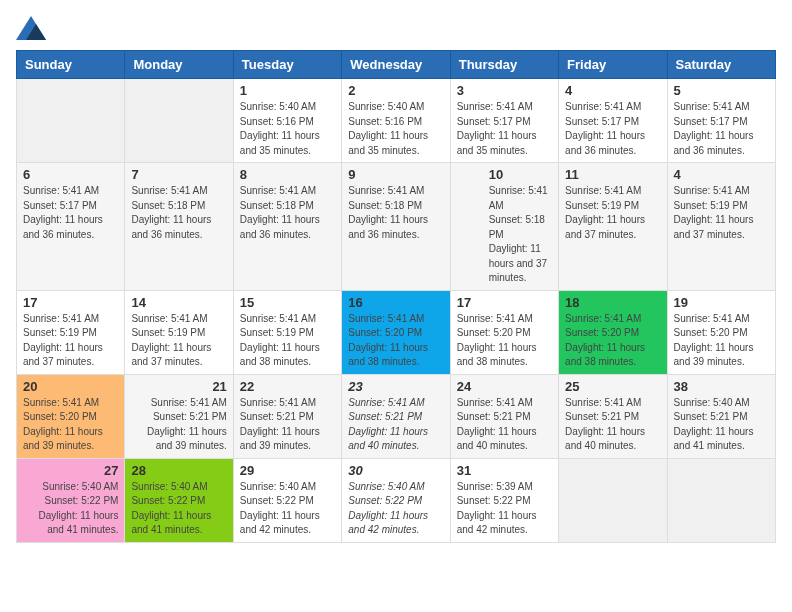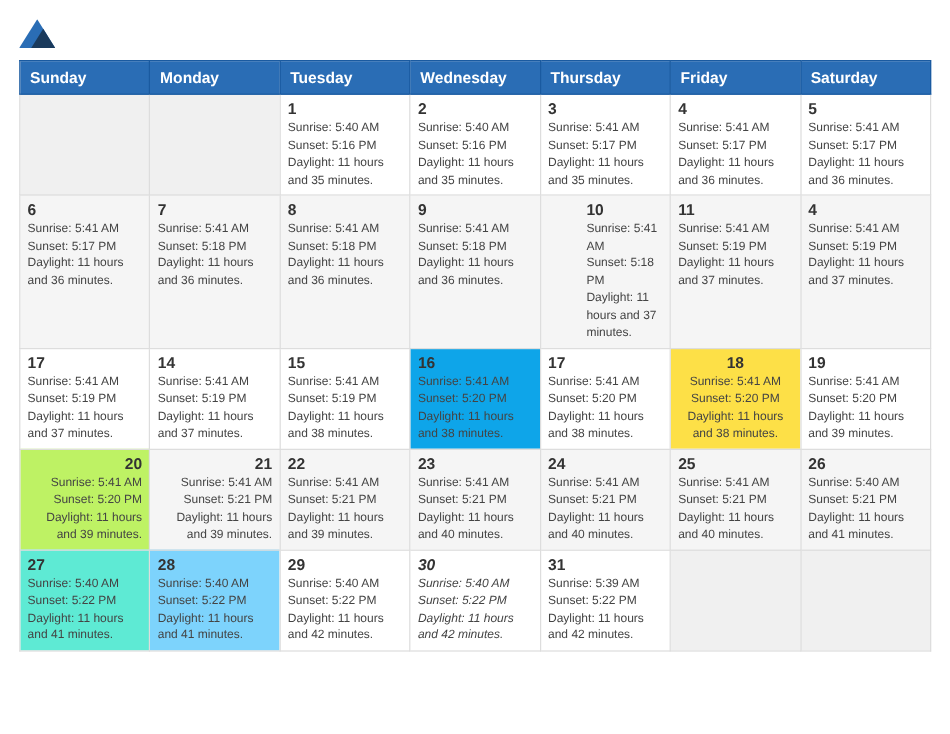--- a/index.html
+++ b/index.html
@@ -197,65 +197,65 @@
           <div class="cell-content">Sunrise: 5:41 AM<br>Sunset: 5:19 PM<br>Daylight: 11 hours and 38 minutes.</div>
         </td>
         <td style="background: #0ea5e9;">
           <span class="day-num">16</span>
           <div class="cell-content">Sunrise: 5:41 AM<br>Sunset: 5:20 PM<br>Daylight: 11 hours and 38 minutes.</div>
         </td>
         <td style="background: rgb(255, 255, 255);">
           <span class="day-num">17</span>
           <div class="cell-content">Sunrise: 5:41 AM<br>Sunset: 5:20 PM<br>Daylight: 11 hours and 38 minutes.</div>
         </td>
-        <td style="background: #fde047; text-align: center;">
+        <td style="background: #22c55e;">
           <span class="day-num">18</span>
           <div class="cell-content">Sunrise: 5:41 AM<br>Sunset: 5:20 PM<br>Daylight: 11 hours and 38 minutes.</div>
         </td>
         <td style="background: rgb(255, 255, 255);">
           <span class="day-num">19</span>
           <div class="cell-content">Sunrise: 5:41 AM<br>Sunset: 5:20 PM<br>Daylight: 11 hours and 39 minutes.</div>
         </td>
       </tr>
       <tr>
-        <td style="background: #bef264; text-align: right;">
+        <td style="background: #fdba74;">
           <span class="day-num">20</span>
           <div class="cell-content">Sunrise: 5:41 AM<br>Sunset: 5:20 PM<br>Daylight: 11 hours and 39 minutes.</div>
         </td>
         <td style="background: rgb(245, 245, 245); text-align: right;">
           <span class="day-num">21</span>
           <div class="cell-content">Sunrise: 5:41 AM<br>Sunset: 5:21 PM<br>Daylight: 11 hours and 39 minutes.</div>
         </td>
         <td style="background: rgb(245, 245, 245); margin-left: 12px;">
           <span class="day-num">22</span>
           <div class="cell-content">Sunrise: 5:41 AM<br>Sunset: 5:21 PM<br>Daylight: 11 hours and 39 minutes.</div>
         </td>
-        <td style="background: rgb(245, 245, 245);">
+        <td style="background: rgb(245, 245, 245); font-style: italic;">
           <span class="day-num">23</span>
           <div class="cell-content">Sunrise: 5:41 AM<br>Sunset: 5:21 PM<br>Daylight: 11 hours and 40 minutes.</div>
         </td>
         <td style="background: rgb(245, 245, 245);">
           <span class="day-num">24</span>
           <div class="cell-content">Sunrise: 5:41 AM<br>Sunset: 5:21 PM<br>Daylight: 11 hours and 40 minutes.</div>
         </td>
         <td style="background: rgb(245, 245, 245);">
           <span class="day-num">25</span>
           <div class="cell-content">Sunrise: 5:41 AM<br>Sunset: 5:21 PM<br>Daylight: 11 hours and 40 minutes.</div>
         </td>
         <td style="background: rgb(245, 245, 245);">
-          <span class="day-num">26</span>
+          <span class="day-num">38</span>
           <div class="cell-content">Sunrise: 5:40 AM<br>Sunset: 5:21 PM<br>Daylight: 11 hours and 41 minutes.</div>
         </td>
       </tr>
       <tr>
-        <td style="background: #5eead4;">
+        <td style="background: #f9a8d4; text-align: right;">
           <span class="day-num">27</span>
           <div class="cell-content">Sunrise: 5:40 AM<br>Sunset: 5:22 PM<br>Daylight: 11 hours and 41 minutes.</div>
         </td>
-        <td style="background: #7dd3fc;">
+        <td style="background: #84cc16;">
           <span class="day-num">28</span>
           <div class="cell-content">Sunrise: 5:40 AM<br>Sunset: 5:22 PM<br>Daylight: 11 hours and 41 minutes.</div>
         </td>
         <td style="background: rgb(255, 255, 255);">
           <span class="day-num">29</span>
           <div class="cell-content">Sunrise: 5:40 AM<br>Sunset: 5:22 PM<br>Daylight: 11 hours and 42 minutes.</div>
         </td>
         <td style="background: rgb(255, 255, 255); font-style: italic;">
           <span class="day-num">30</span>
           <div class="cell-content">Sunrise: 5:40 AM<br>Sunset: 5:22 PM<br>Daylight: 11 hours and 42 minutes.</div>

